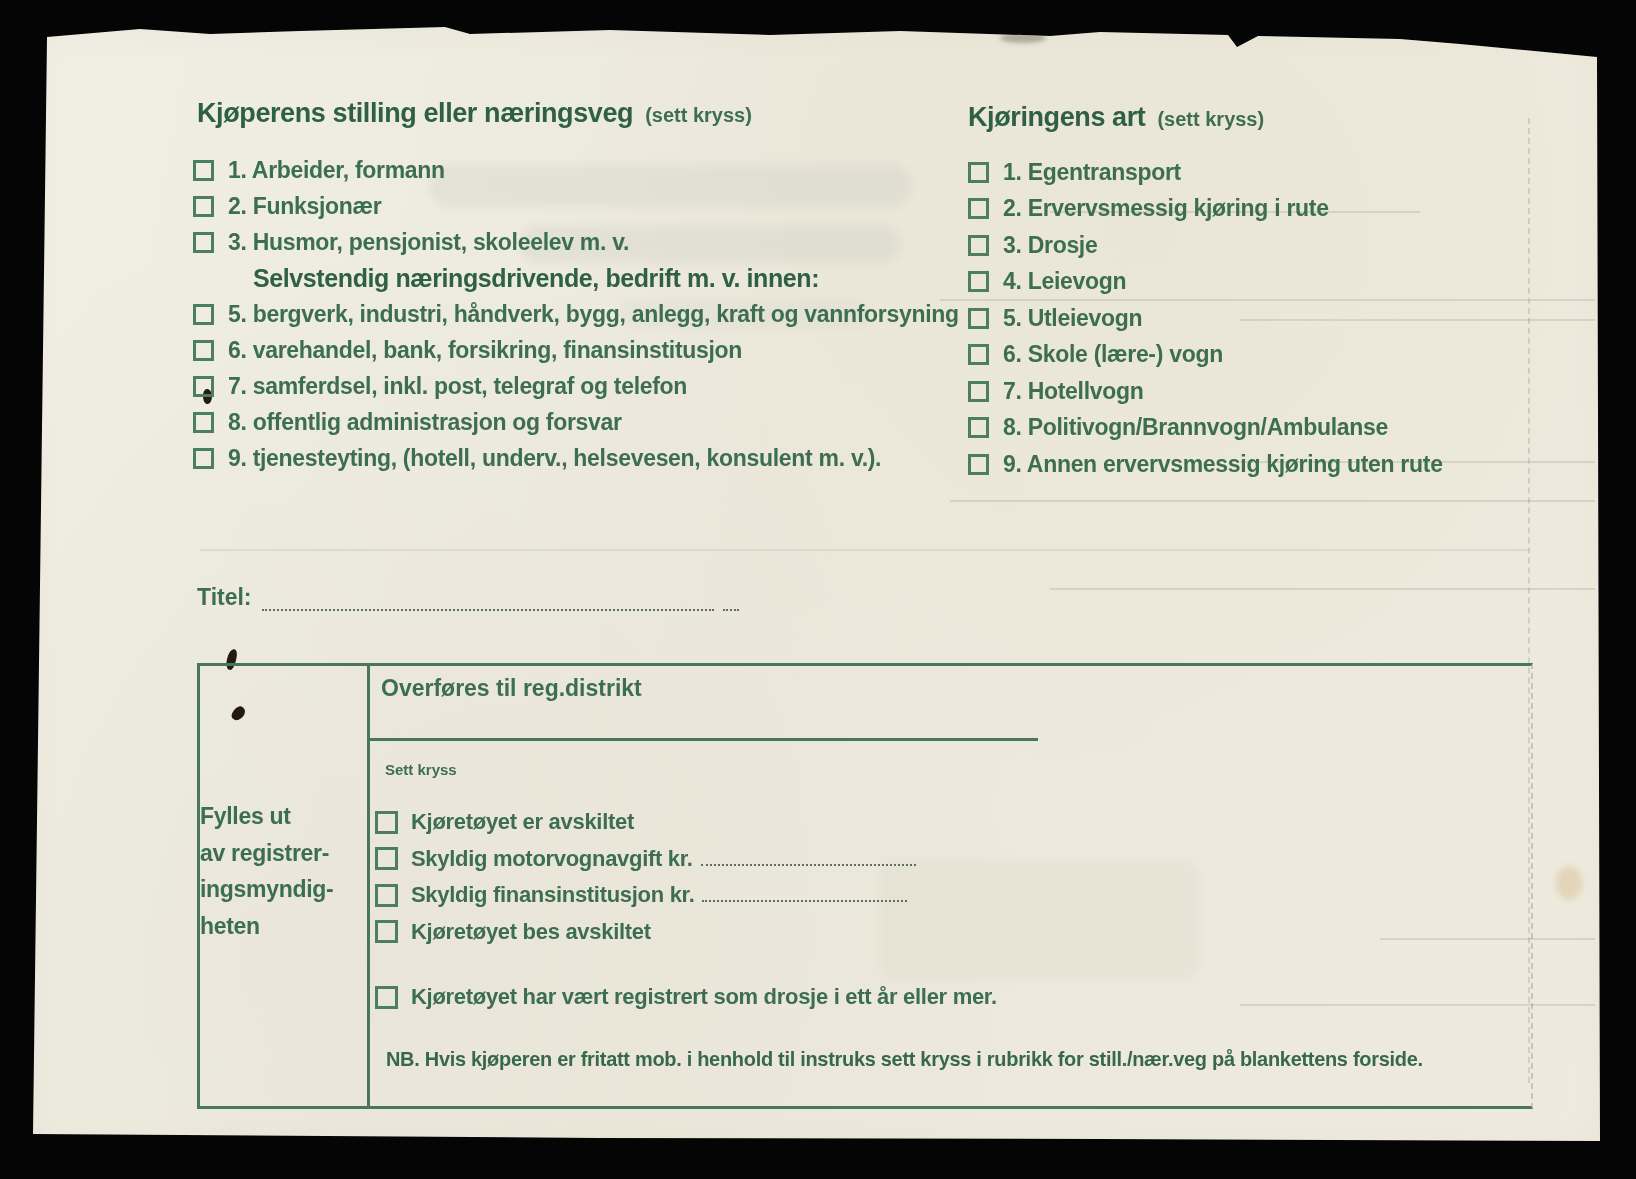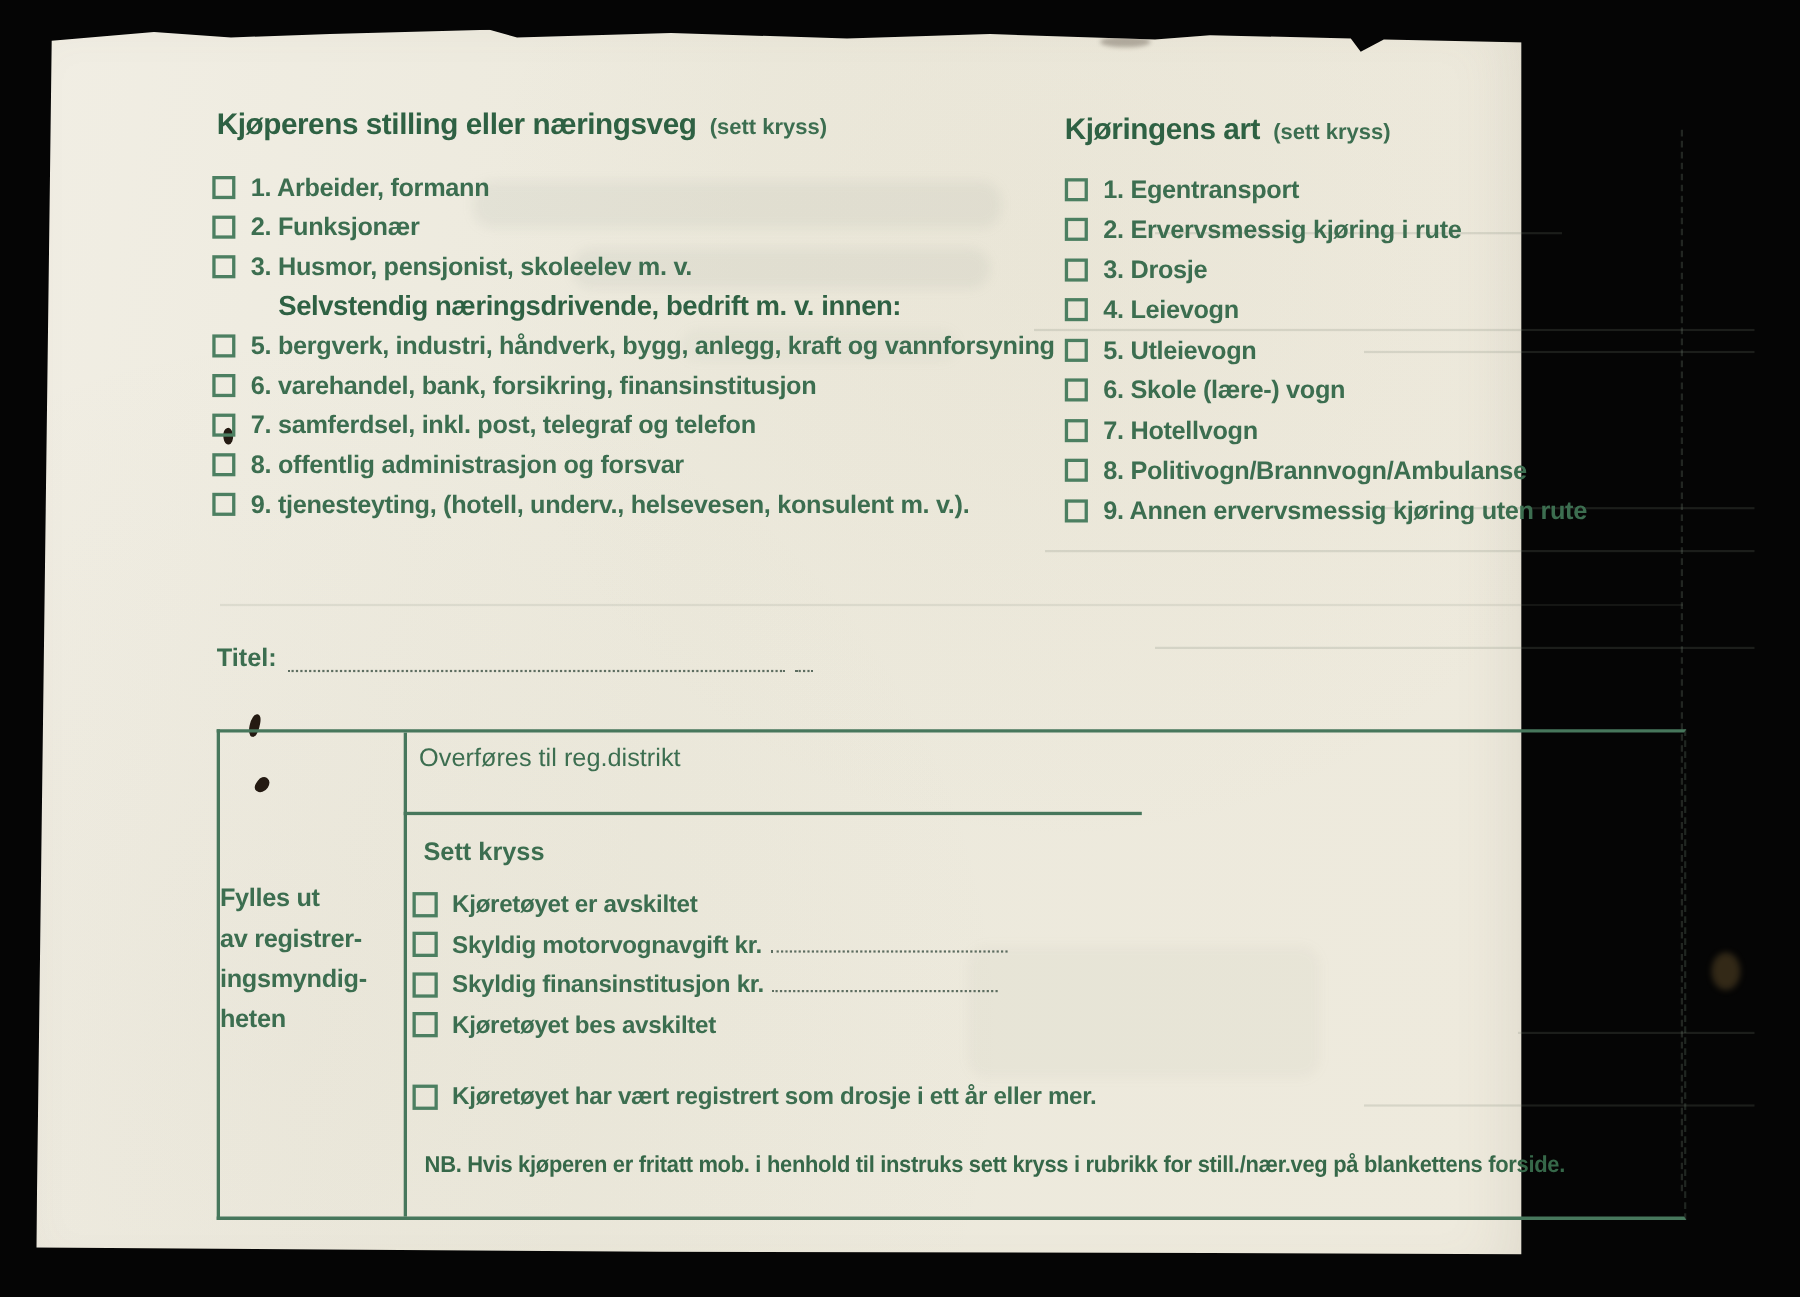--- a/index.html
+++ b/index.html
@@ -1,19 +1,19 @@
 <!DOCTYPE html>
 <html><head>
 <meta charset="utf-8">
 <style>
   html,body{margin:0;padding:0;background:#070707;}
   .scene{position:relative;width:1636px;height:1179px;background:#050505;overflow:hidden;
          font-family:"Liberation Sans",sans-serif;}
   
-  .paper{position:absolute;left:0;top:0;width:1383px;height:1179px;
+  .paper{position:absolute;left:0;top:0;width:1636px;height:1179px;
     background:linear-gradient(100deg,#f1eee4 0%,#ece9dc 45%,#eeeadd 100%);
     clip-path:polygon(47px 37px,140px 29px,210px 34px,300px 31px,445px 27px,470px 34px,
       610px 30px,770px 35px,900px 31px,1050px 36px,1100px 32px,1228px 35px,1237px 47px,
       1258px 36px,1400px 39px,1460px 44px,1597px 57px,1600px 1141px,1100px 1139px,
       600px 1138px,33px 1134px);
     box-shadow:inset 0 0 60px rgba(120,108,85,.16);}
   .texture{position:absolute;inset:0;pointer-events:none;
     background:radial-gradient(circle at 70% 20%,rgba(185,170,130,.06),transparent 40%),
                radial-gradient(circle at 20% 80%,rgba(150,140,110,.05),transparent 45%);}
   
@@ -34,23 +34,23 @@
   .dotline{border-bottom:2.5px dotted #5d6d60;height:16px;}
   .titel .d1{width:452px;margin-left:10px;}
   .titel .d2{width:16px;margin-left:9px;}
   
   .regbox{position:absolute;left:197px;top:663px;width:1336px;height:446px;box-sizing:border-box;
     border-top:3px solid #47775c;border-left:3px solid #47775c;border-bottom:3px solid #47775c;
     border-right:2px dashed rgba(95,115,98,.30);}
   .regbox .divider{position:absolute;left:167px;top:0;bottom:0;width:2.5px;background:#47775c;}
   .regbox .sidelabel{position:absolute;left:0;top:132px;width:167px;text-align:left;
     font-size:23px;font-weight:bold;color:#3c6e50;line-height:36.5px;letter-spacing:-.3px;}
-  .regbox .transfer{position:absolute;left:181px;top:9px;font-size:23px;font-weight:normal;color:#3c6e50;}
+  .regbox .transfer{position:absolute;left:181px;top:9px;font-size:23px;font-weight:bold;color:#3c6e50;}
   .regbox .hline{position:absolute;left:167px;top:72px;width:671px;height:2.5px;background:#47775c;}
-  .regbox .settkryss{position:absolute;left:185px;top:95px;font-size:23px;font-weight:bold;color:#3c6e50;}
+  .regbox .settkryss{position:absolute;left:185px;top:95px;font-size:15px;font-weight:bold;color:#3c6e50;}
   .regbox .checks{position:absolute;left:175px;top:138px;}
   .regbox .cb{width:23px;height:23px;}
   .regbox .lbl{margin-left:13px;font-size:22px;}
   .regbox .d215{width:215px;margin:0 0 4px 8px;}
   .regbox .d205{width:205px;margin:0 0 4px 8px;}
   .regbox .drosje{position:absolute;left:175px;top:313px;}
   .regbox .nb{position:absolute;left:186px;top:381px;font-size:21px;font-weight:bold;color:#366849;
     letter-spacing:-.3px;white-space:nowrap;transform:scaleX(.95);transform-origin:left;}
   
   .ghost{position:absolute;background:rgba(140,150,135,.10);filter:blur(5px);border-radius:18px;pointer-events:none;}

